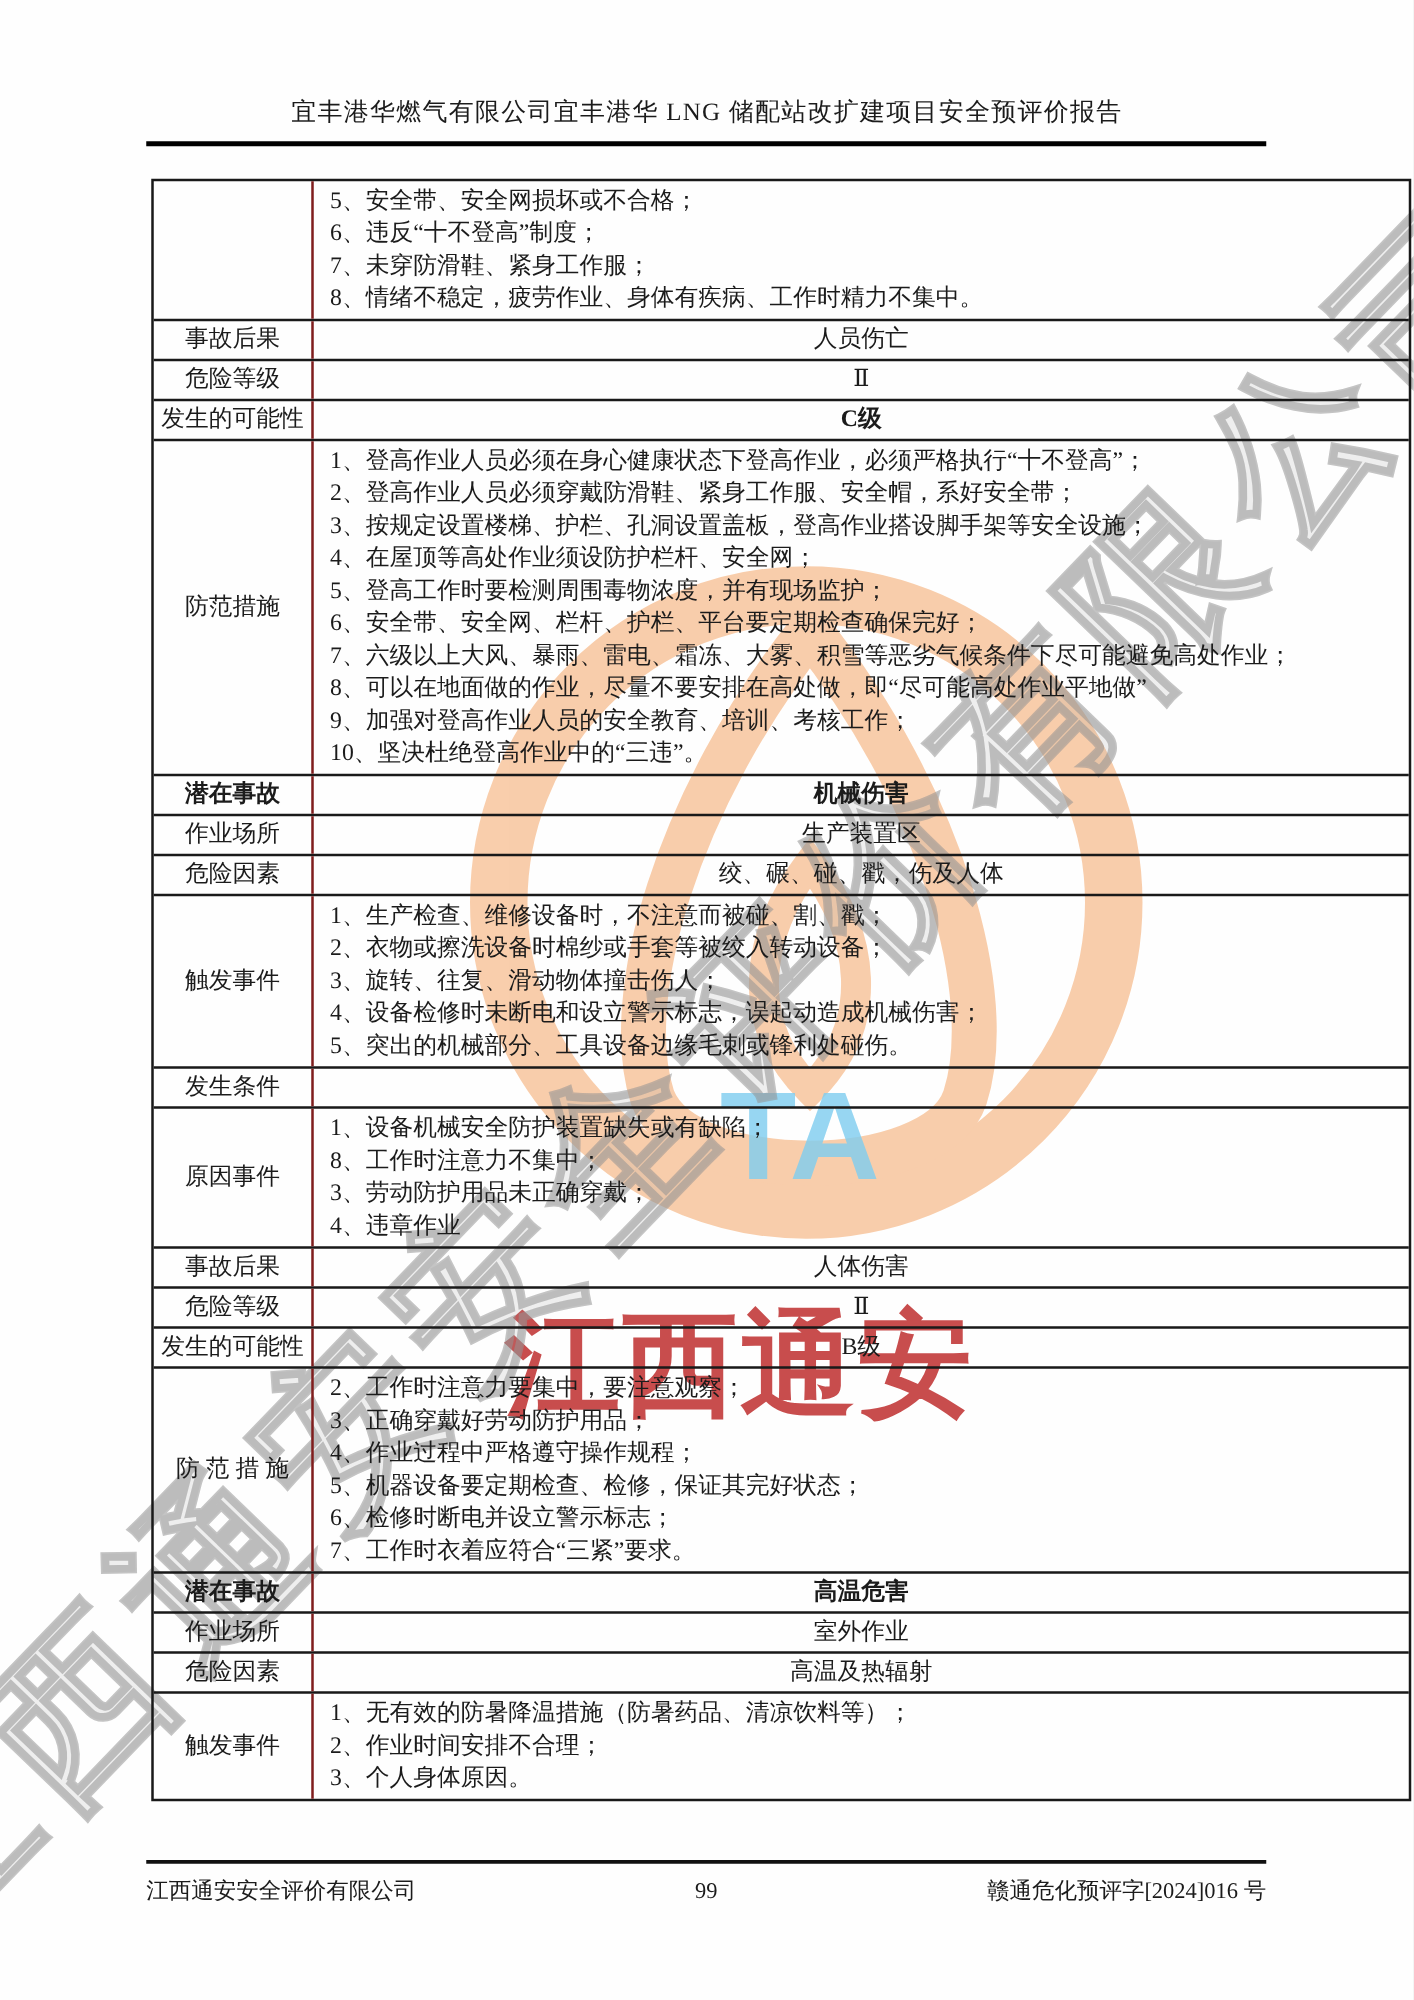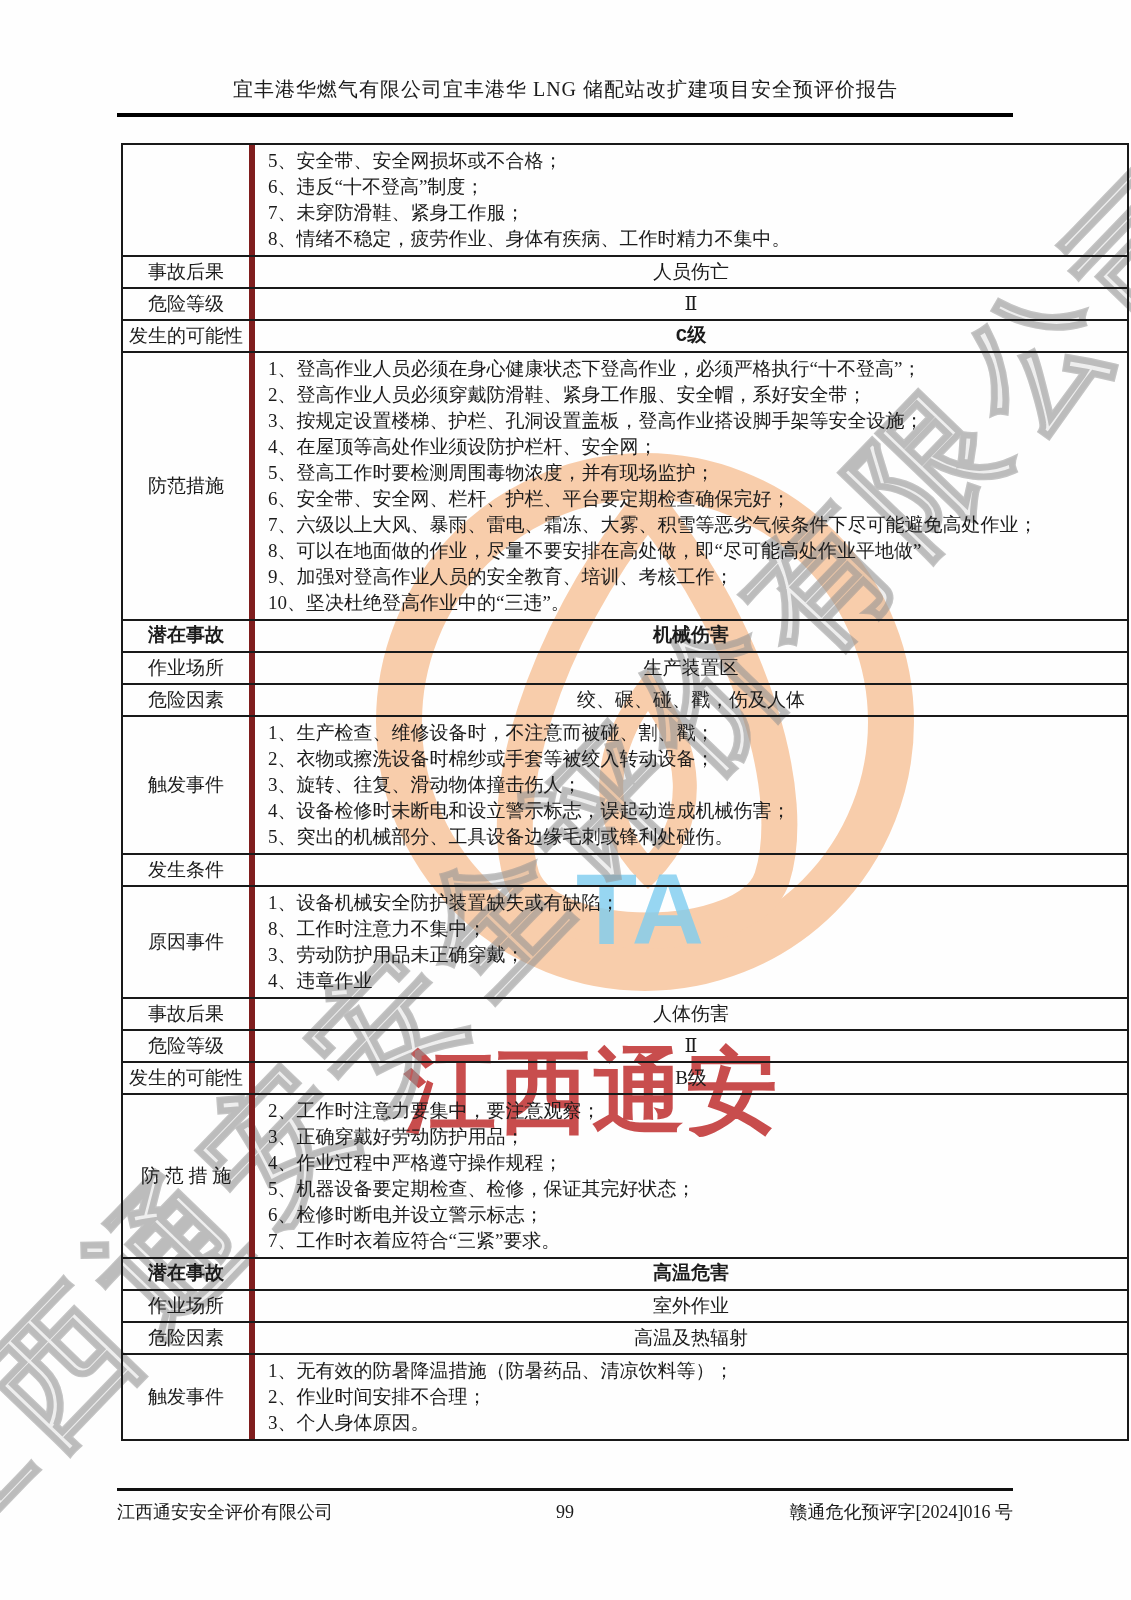--- a/index.html
+++ b/index.html
@@ -16,26 +16,26 @@
            transform:rotate(-46deg);font-size:142px;font-weight:bold;letter-spacing:14px;
            font-family:"Liberation Serif","DejaVu Serif",serif;
            color:rgba(158,158,158,0.16);-webkit-text-stroke:2.5px rgba(148,148,148,0.55);}
   
   .content{position:relative;z-index:2;border-radius:32px;}
   .header-title{padding-top:76px;text-align:center;font-size:20px;letter-spacing:1px;}
   .header-rule{margin:10px 0 0 117px;width:896px;height:4px;background:#000;}
   .doc-table{margin:26px 0 0 121px;width:1008px;border:2px solid #191919;box-sizing:border-box;}
   .t-row{display:flex;border-top:2px solid #191919;}
   .t-row:first-child{border-top:none;}
-  .t-label{width:116px;flex:0 0 116px;border-right:6px solid #7f1d1d;display:flex;align-items:center;
+  .t-label{width:116px;flex:0 0 116px;border-right:2px solid #7f1d1d;display:flex;align-items:center;
            justify-content:center;text-align:center;padding:2px 5px;line-height:26px;box-sizing:content-box;}
   .t-content{flex:1;line-height:26px;min-width:0;}
   .t-content.center{display:flex;align-items:center;justify-content:center;text-align:center;padding:2px 8px;min-height:26px;}
   .t-content.list{padding:3px 13px;}
-  .b{font-weight:bold;font-family:Liberation Mono, monospace;}
+  .b{font-weight:bold;}
   .t-line{line-height:26px;}
   .footer-rule{position:absolute;left:117px;top:1488px;width:896px;height:3px;background:#111;z-index:2;}
   .footer{position:absolute;left:117px;top:1500px;width:896px;display:flex;z-index:2;
           font-size:18px;align-items:baseline;}
   .footer .f-left{flex:1;text-align:left;}
   .footer .f-mid{flex:0 0 auto;text-align:center;}
   .footer .f-right{flex:1;text-align:right;}
 </style>
 </head>
 <body>

